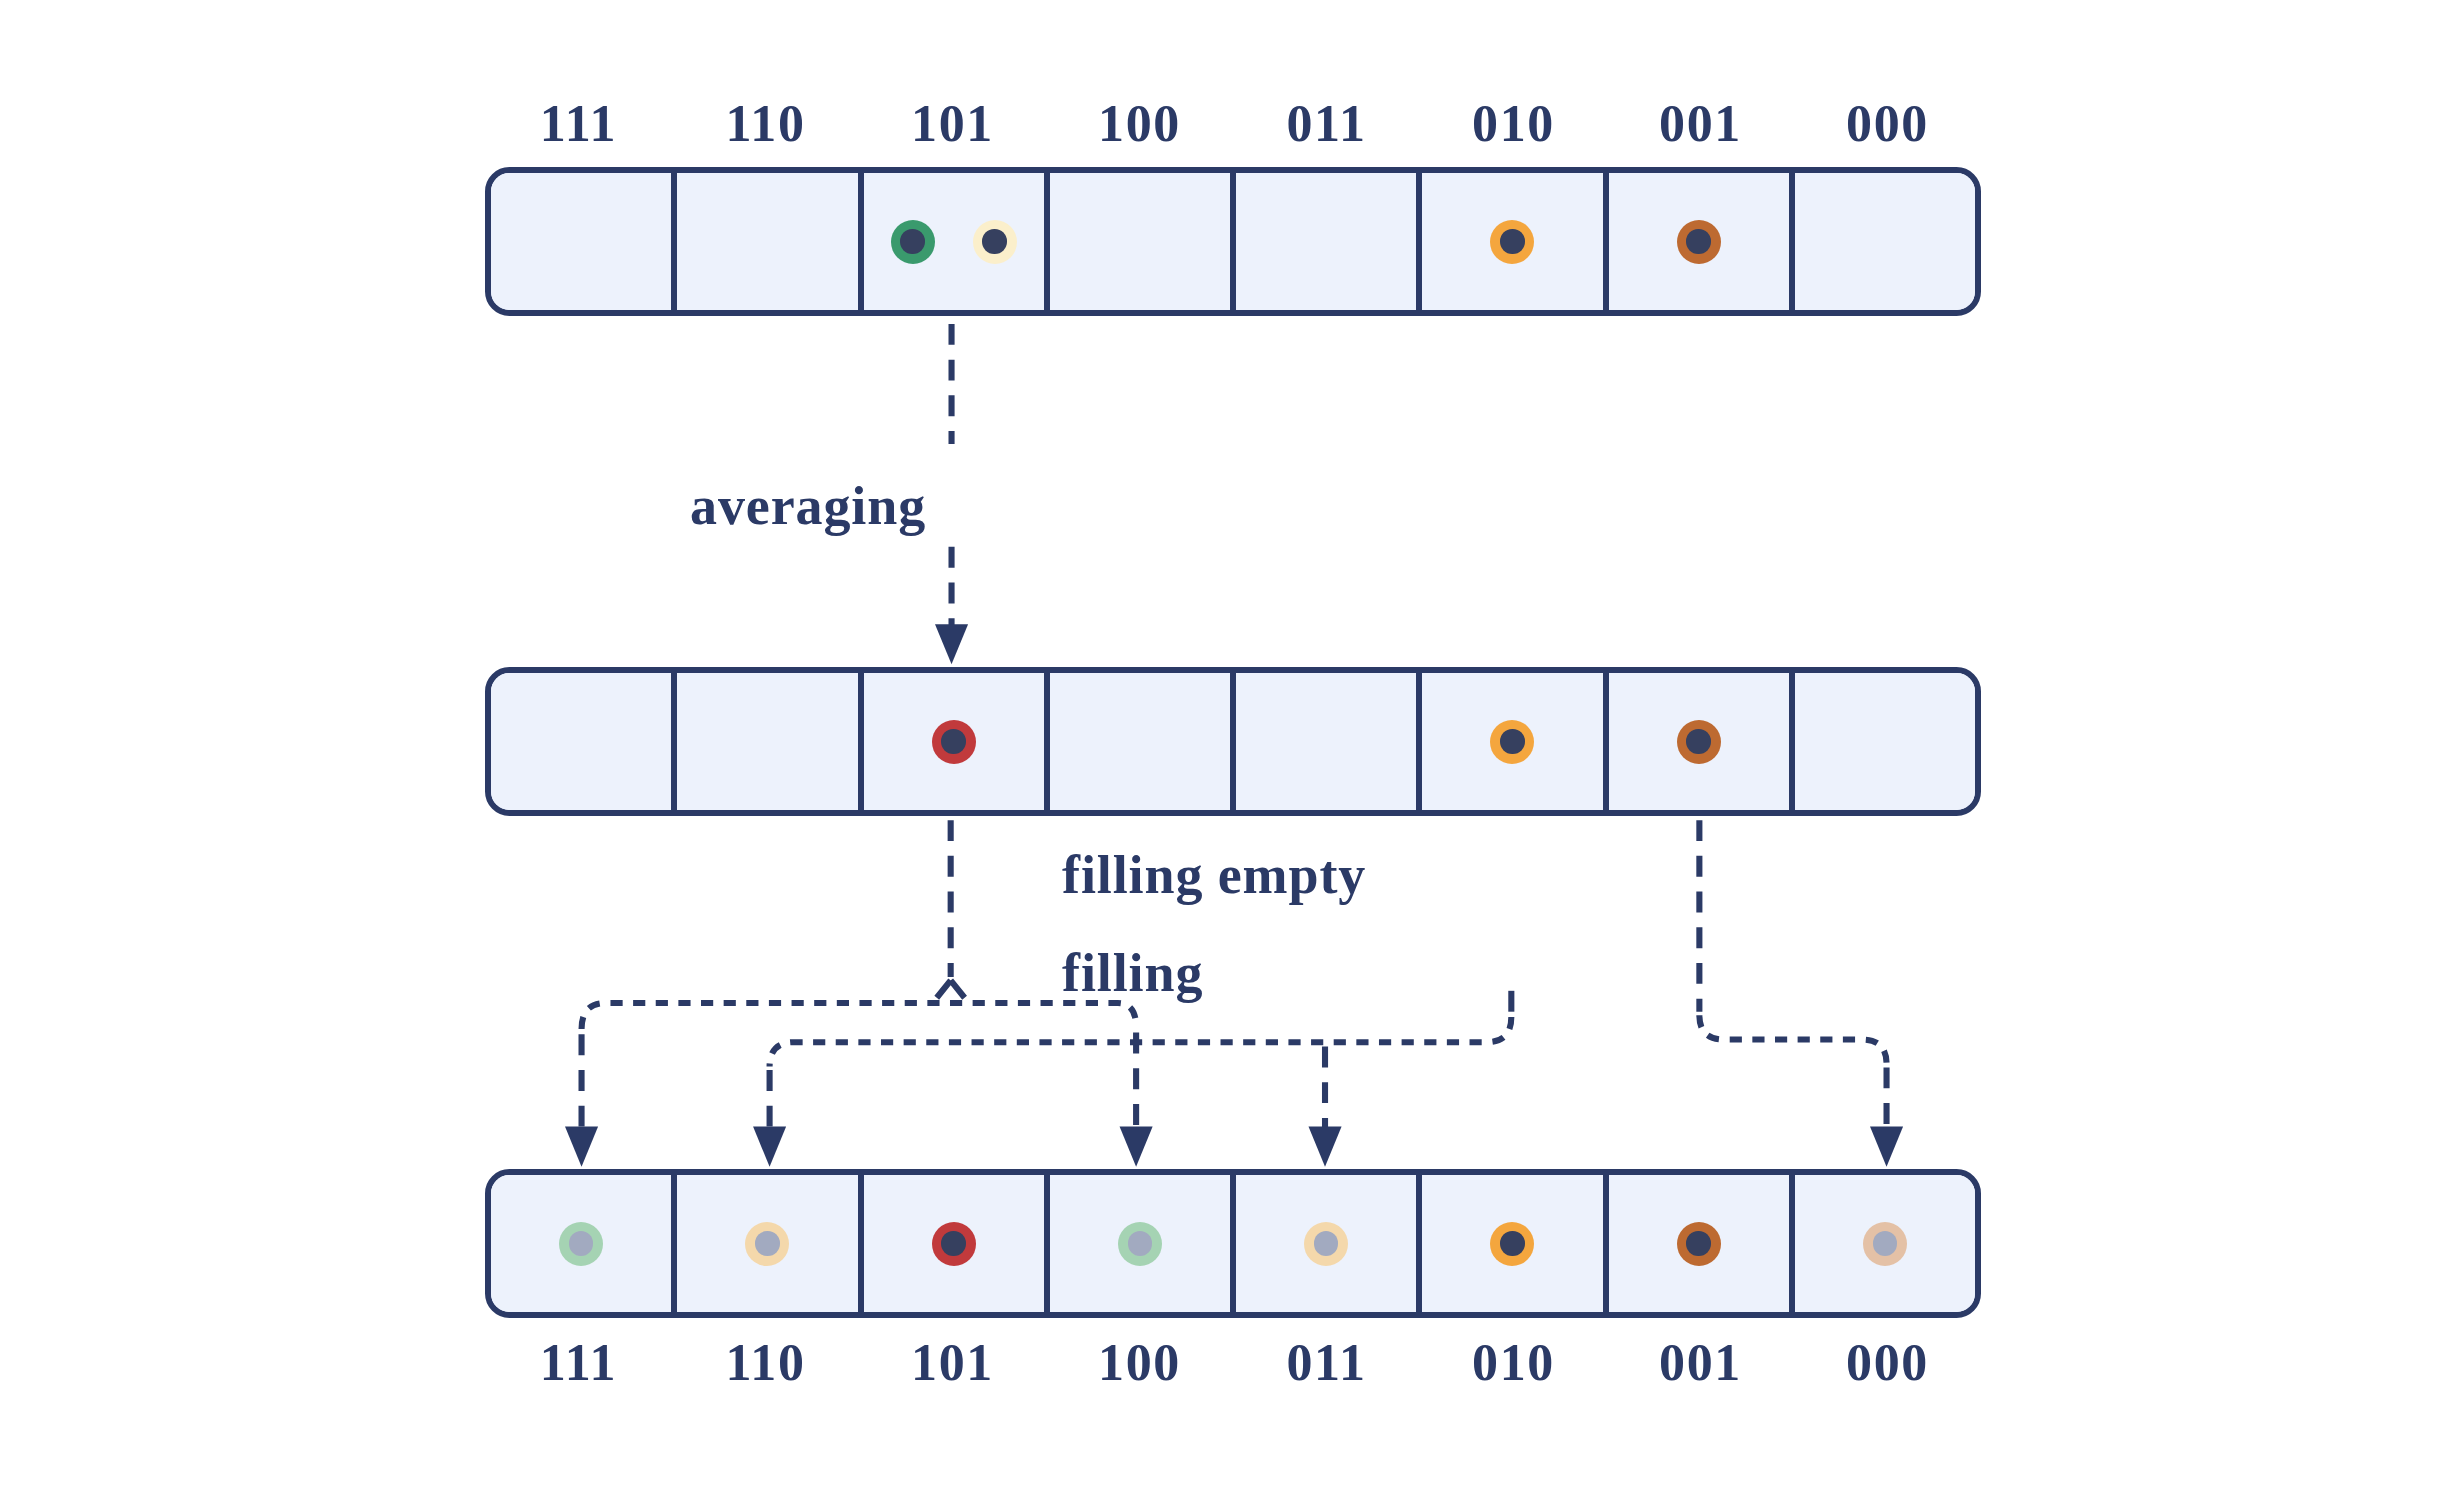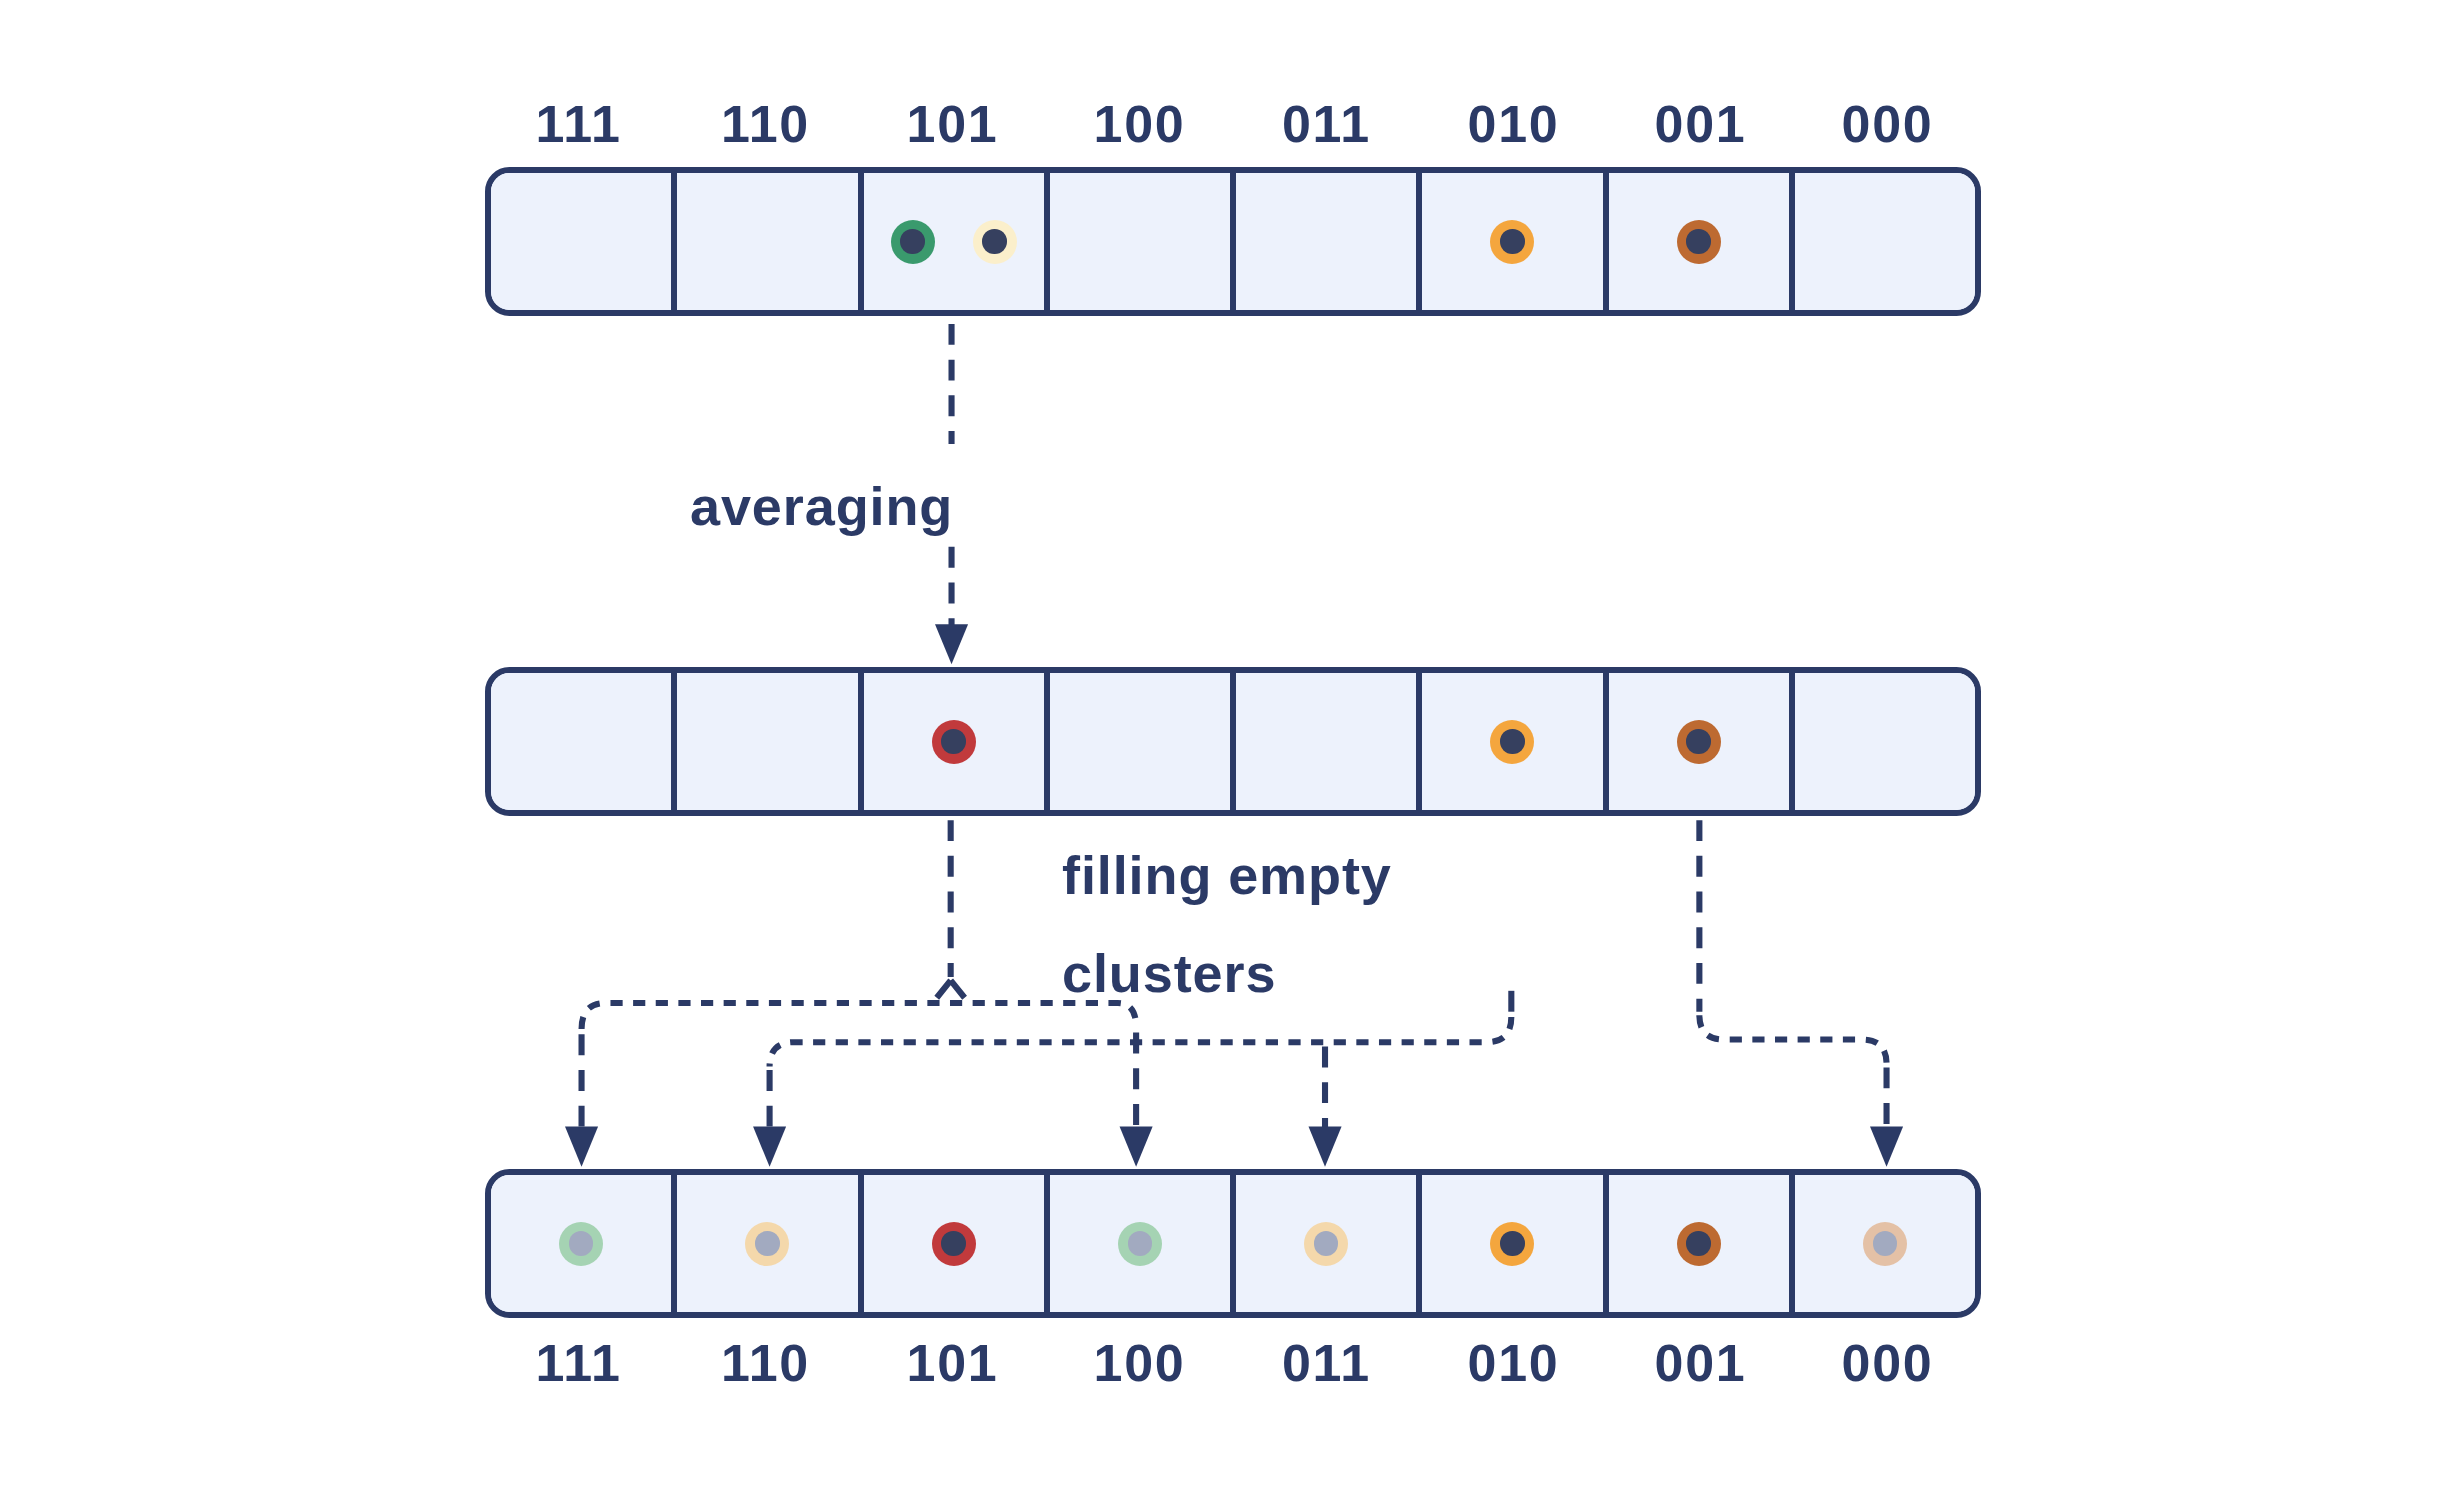--- a/index.html
+++ b/index.html
@@ -1,17 +1,17 @@
 <!DOCTYPE html>
 <html style="--bg: #ffffff; --navy: #2b3a66; --cellFill: #edf2fc; --green: #3a9a6d; --cream: #fbefcb; --orange: #f4a63e; --rust: #bd6a31; --red: #c13a3c; --fadedGreen: #a5d3b3; --fadedCream: #f4d8ab; --fadedRust: #e4c1a6; --dotCenter: #36405f; --fadedCenter: #a2aac0;font-size:14px"><head>
 <meta charset="utf-8">
 <style>
   html,body{margin:0;padding:0;background:#ffffff;}
   #canvas{position:relative;width:2442px;height:1488px;background:var(--bg,#ffffff);overflow:hidden;
-          font-family:Liberation Sans, sans-serif;}
+          font-family:Liberation Serif, serif;}
   .row{position:absolute;left:485px;width:1496px;height:149px;box-sizing:border-box;
        border:6.1px solid var(--navy);border-radius:24.4px;overflow:hidden;background:var(--cellFill);
        display:flex;}
   .row-top{top:167px;}
   .row-middle{top:667px;}
   .row-bottom{top:1169px;}
   .cell{flex:1;border-left:6.1px solid var(--navy);background:var(--cellFill);
         display:flex;align-items:center;justify-content:center;gap:38px;}
   .cell:first-child{border-left:none;}
   .dot{width:44px;height:44px;border-radius:50%;display:flex;align-items:center;justify-content:center;}
@@ -145,21 +145,21 @@
       <div class="col-label">011</div>
       <div class="col-label">010</div>
       <div class="col-label">001</div>
       <div class="col-label">000</div>
     </div>
 
   <div id="note-averaging" class="note">averaging</div>
 
   <div id="note-filling" class="note">
     <div>filling empty</div>
-    <div>clusters</div>
+    <div>filling</div>
   </div>
 
   <svg id="arrows" width="2462" height="1488" viewBox="0 0 2828 1709">
 
     <path class="vdash" d="M1093 372 V510"></path>
     <path class="vdash" d="M1093 628 V732"></path>
     <polygon points="1093,763 1074,717 1112,717"></polygon>
 
     <path class="vdash" d="M1092 942 V1122"></path>
     <path d="M1092 1126 L1076 1146 M1092 1126 L1108 1146"></path>

